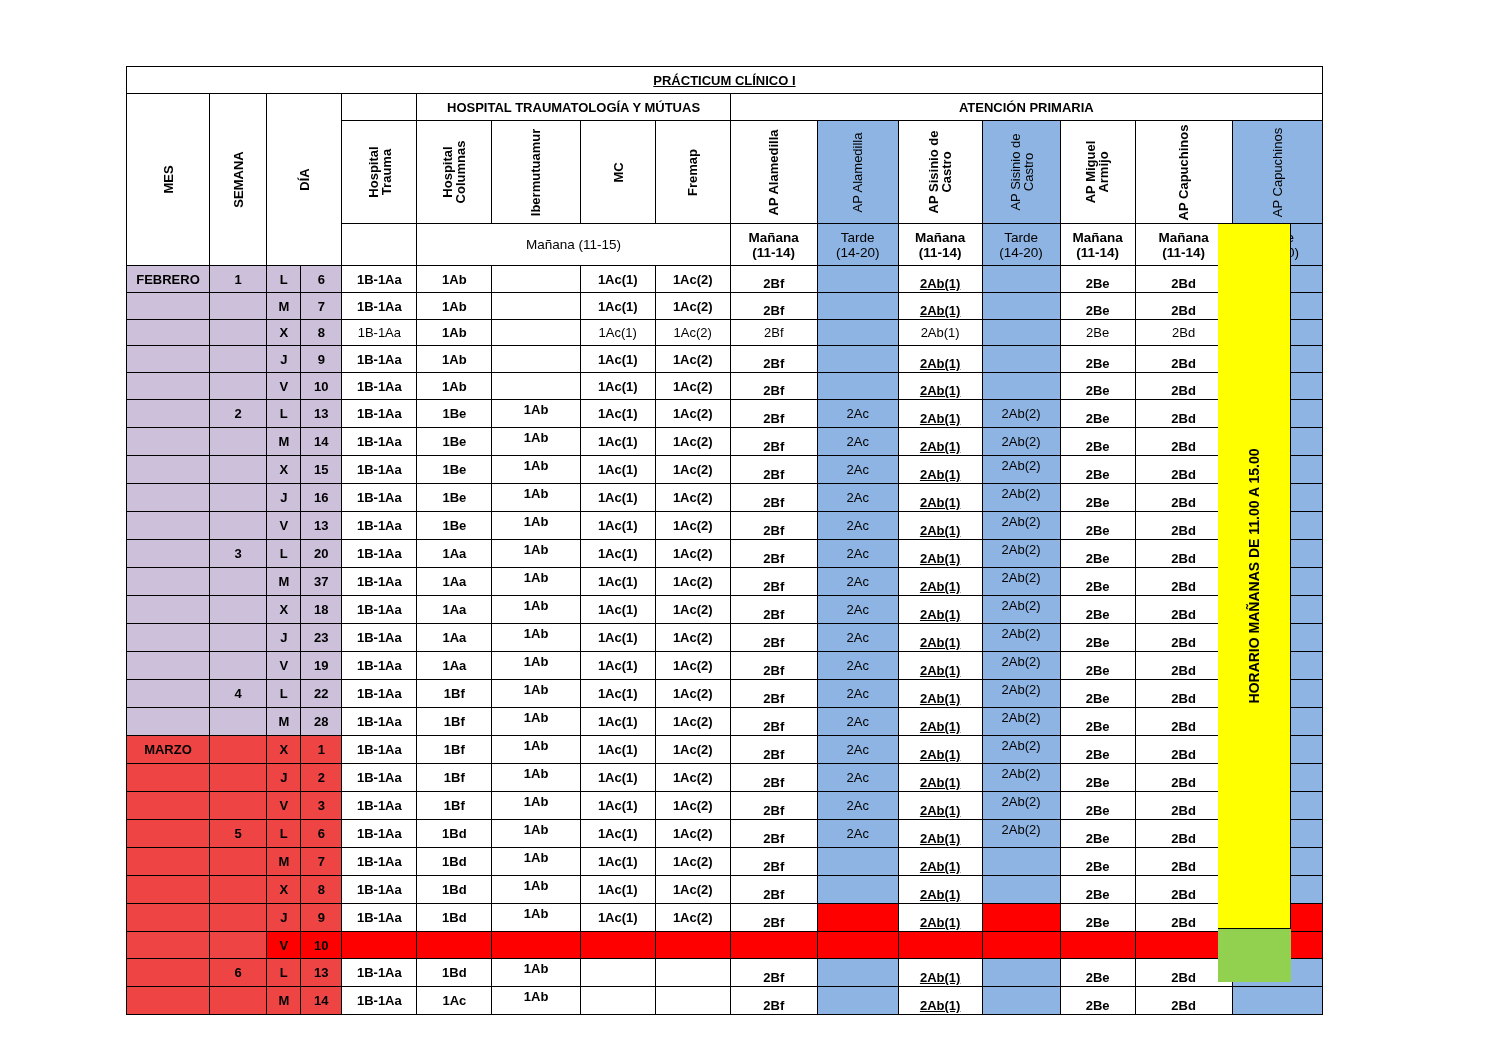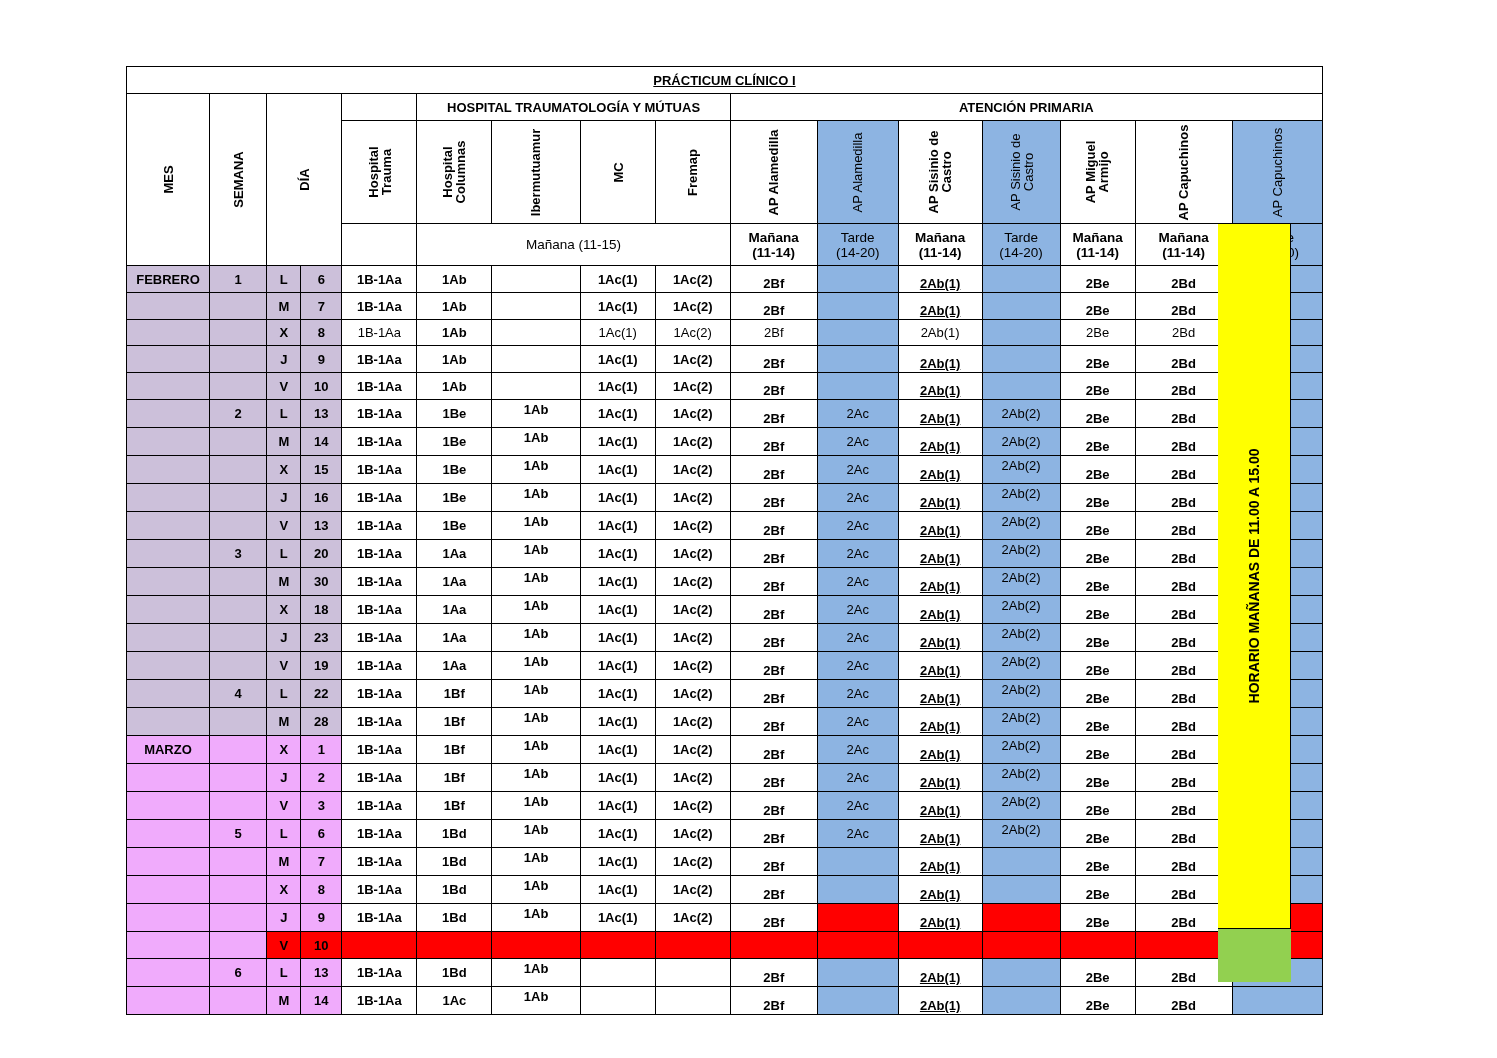--- a/index.html
+++ b/index.html
@@ -9,21 +9,21 @@
   table.sched td { border: 1.5px solid #000; padding: 0; text-align: center; vertical-align: middle;
                    font-size: 13px; font-weight: bold; overflow: hidden; white-space: nowrap; }
   .title-cell { height: 26px; font-size: 13px; text-decoration: underline; }
   .group-cell { height: 26px; font-size: 14px; }
   .colhead { height: 102px; }
   .shift { height: 41px; font-weight: normal !important; font-size: 13.5px !important; line-height: 15px; white-space: normal !important; }
   .rot { display: inline-block; transform: rotate(-90deg); white-space: nowrap; line-height: 13px; font-size: 13px; }
   .rot.norm { font-weight: normal; }
   tr.data td { height: 25px; }
   .feb { background: #ccc0da; }
-  .mar { background: #f0abfc; }
+  .mar { background: #ef4444; }
   .blue { background: #8db4e2; }
   .red { background: #ff0000 !important; }
   .light { font-weight: normal !important; }
   .lift { vertical-align: top !important; padding-top: 2px !important; }
   .drop { vertical-align: bottom !important; padding-bottom: 1px !important; }
   .side-yellow { position: absolute; left: 1218px; top: 223px; width: 73px; height: 706px;
                  background: #ffff00; border: 1.5px solid #000; border-left: none; box-sizing: border-box; }
   .side-yellow span { position: absolute; left: 50%; top: 50%; transform: translate(-50%,-50%) rotate(-90deg);
                       white-space: nowrap; font-weight: bold; font-size: 14px; }
   .side-green { position: absolute; left: 1218px; top: 929px; width: 73px; height: 53px; background: #92d050; }
@@ -305,21 +305,21 @@
         <td class=" drop" style="text-decoration: underline;">2Ab(1)</td>
         <td class="blue light lift">2Ab(2)</td>
         <td class=" drop">2Be</td>
         <td class=" drop">2Bd</td>
         <td class="blue light lift">2Aa</td>
       </tr>
       <tr class="data">
         <td class="feb" style="font-size: 13px;"></td>
         <td class="feb"></td>
         <td class="feb">M</td>
-        <td class="feb">30</td>
+        <td class="feb">37</td>
         <td class="">1B-1Aa</td>
         <td class="">1Aa</td>
         <td class=" lift">1Ab</td>
         <td class="">1Ac(1)</td>
         <td class="">1Ac(2)</td>
         <td class=" drop">2Bf</td>
         <td class="blue light">2Ac</td>
         <td class=" drop" style="text-decoration: underline;">2Ab(1)</td>
         <td class="blue light lift">2Ab(2)</td>
         <td class=" drop">2Be</td>

